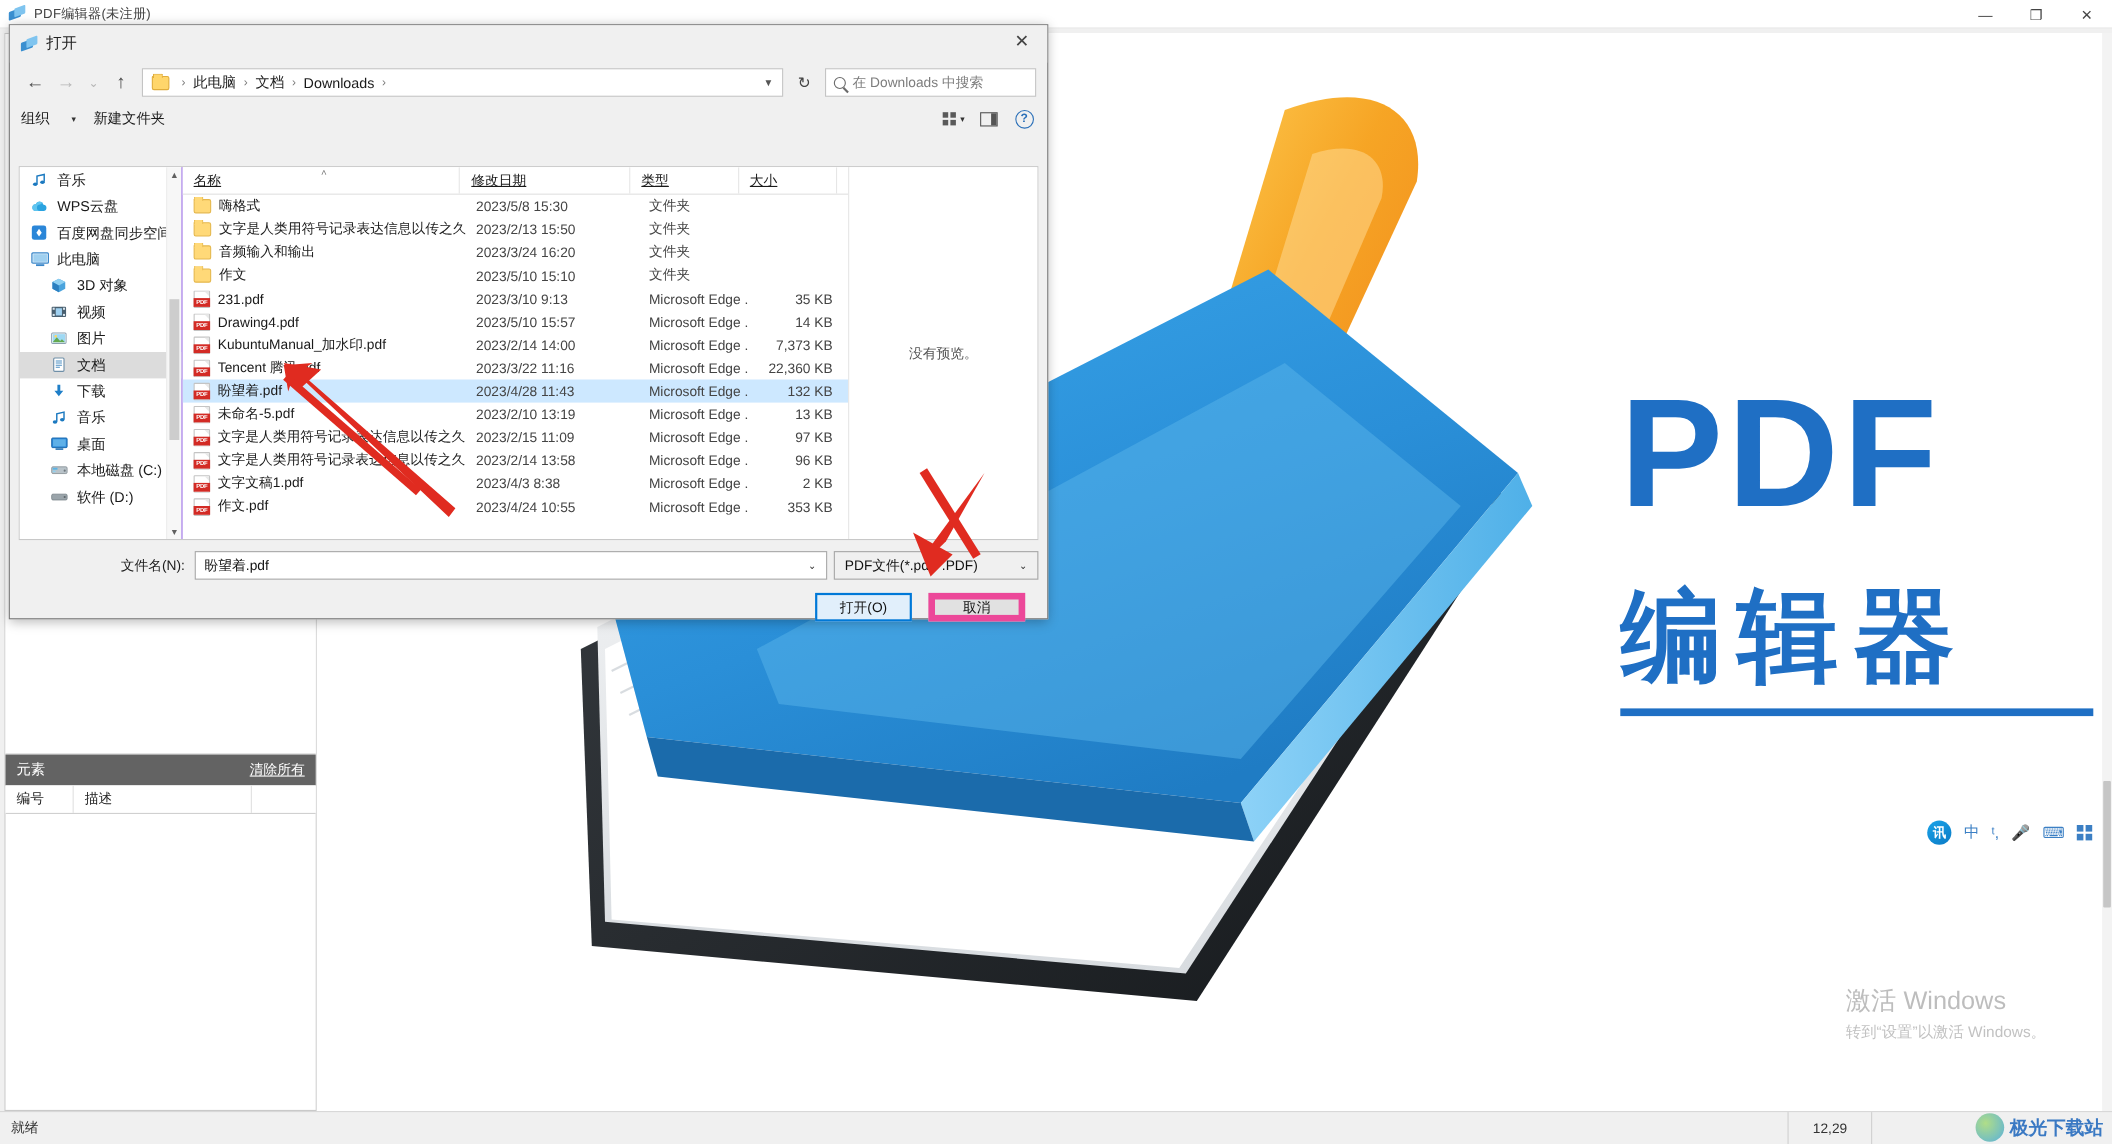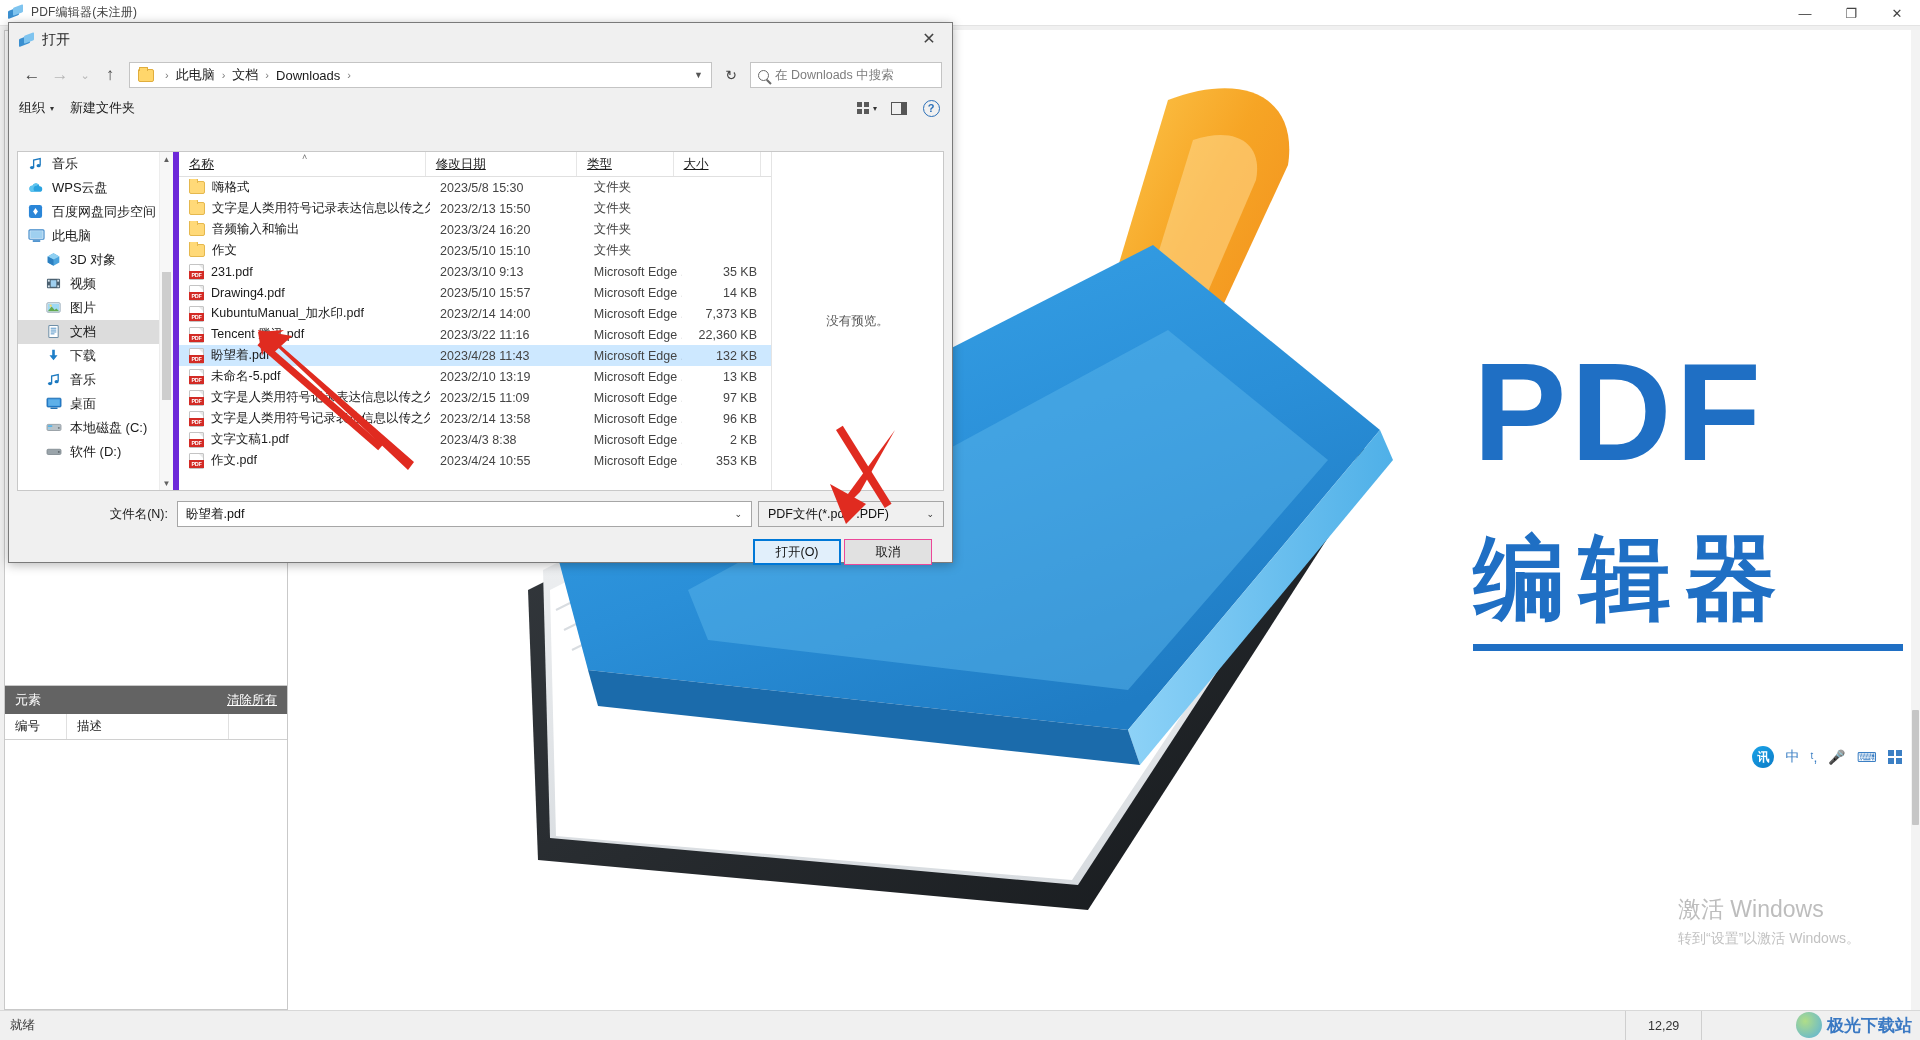--- a/index.html
+++ b/index.html
@@ -213,21 +213,21 @@
   .search-glass::after {
     content: ''; position: absolute; right: -4px; bottom: -3px;
     width: 6px; height: 1.6px; background: #6a6a6a; transform: rotate(45deg);
   }
 
   
   #dlg-toolbar {
     height: 30px; display: flex; align-items: center; padding: 0 10px;
     font-size: 13px; color: #1a1a1a; gap: 16px; position: relative;
   }
-  #dlg-toolbar .tb-item { display: flex; align-items: center; gap: 5px; cursor: pointer; }
+  #dlg-toolbar .tb-item { display: flex; align-items: center; gap: 20px; cursor: pointer; }
   #dlg-toolbar .tb-caret { font-size: 8px; color: #333; }
   #dlg-toolbar .tb-right {
     position: absolute; right: 8px; display: flex; align-items: center; gap: 6px;
   }
   .tb-icon-btn {
     width: 26px; height: 22px; display: flex; align-items: center; justify-content: center;
     cursor: pointer; color: #333;
   }
   .view-grid {
     display: grid; grid-template-columns: 5px 5px; grid-template-rows: 5px 5px; gap: 2px;
@@ -244,22 +244,22 @@
     color: #2a6fb8; font-size: 11px; display: flex; align-items: center;
     justify-content: center; font-weight: bold;
   }
 
   
   #dlg-body {
     position: absolute; left: 8px; top: 128px; right: 8px; height: 340px;
     display: flex; background: #fff; border: 1px solid #c8c8c8;
   }
   #nav-pane {
-    width: 161px; background: #fff; position: relative; overflow: hidden;
-    border-right: 6px solid #6d28d9;
+    width: 148px; background: #fff; position: relative; overflow: hidden;
+    border-right: 1px solid #6d28d9;
   }
   #nav-scroll {
     position: absolute; right: 0; top: 0; bottom: 0; width: 14px; background: #f7f7f7;
     border-left: 1px solid #ededed;
   }
   #nav-scroll .sb-arrow {
     height: 14px; display: flex; align-items: center; justify-content: center;
     font-size: 8px; color: #606060;
   }
   #nav-scroll .sb-arrow.bottom { position: absolute; bottom: 0; left: 0; right: 0; }
@@ -343,26 +343,26 @@
     color: #111; position: relative;
   }
   #filename-input .fi-caret { position: absolute; right: 9px; font-size: 9px; color: #333; }
   #filter-select {
     width: 186px; height: 26px; background: #f0f0f0; border: 1px solid #a6a6a6;
     margin-left: 6px; display: flex; align-items: center; padding: 0 9px;
     font-size: 12.5px; color: #111; position: relative;
   }
   #filter-select .fs-caret { position: absolute; right: 9px; font-size: 9px; color: #333; }
   #button-row {
-    display: flex; justify-content: flex-end; gap: 3px; margin-top: 12px;
+    display: flex; justify-content: flex-end; gap: 15px; margin-top: 12px;
     padding-right: 12px;
   }
   .dlg-btn {
     width: 88px; height: 26px; font-size: 12.5px; color: #111;
-    background: #e1e1e1; border: 1px solid #ec4899;
+    background: #e1e1e1; border: 6px solid #ec4899;
     display: flex; align-items: center; justify-content: center; cursor: pointer;
   }
   .dlg-btn.primary { background: #e1effb; border: 2px solid #0078d7; }
 
   
   .annot-arrow { position: absolute; pointer-events: none; }
 </style>
 </head>
 <body>
 

